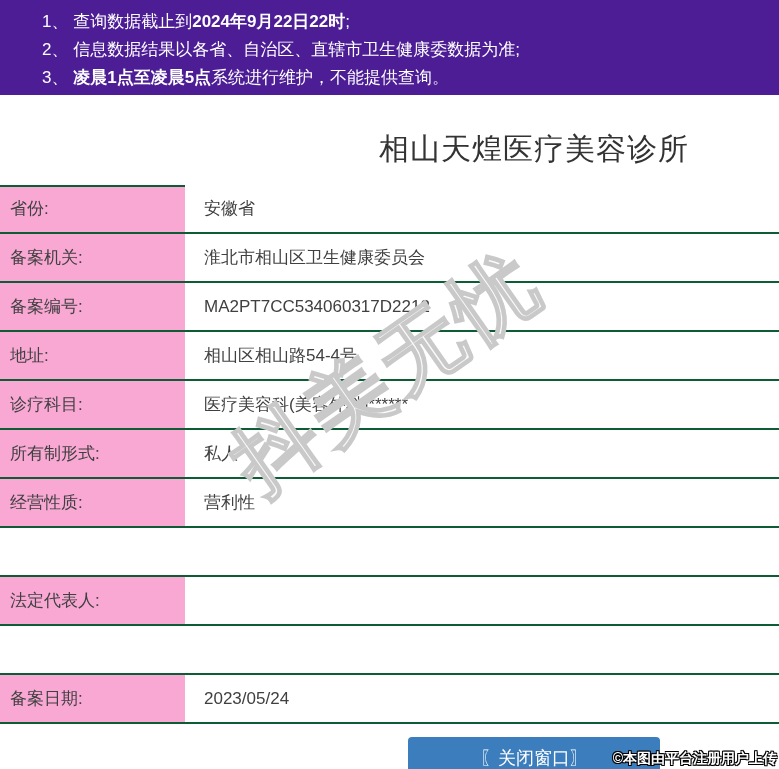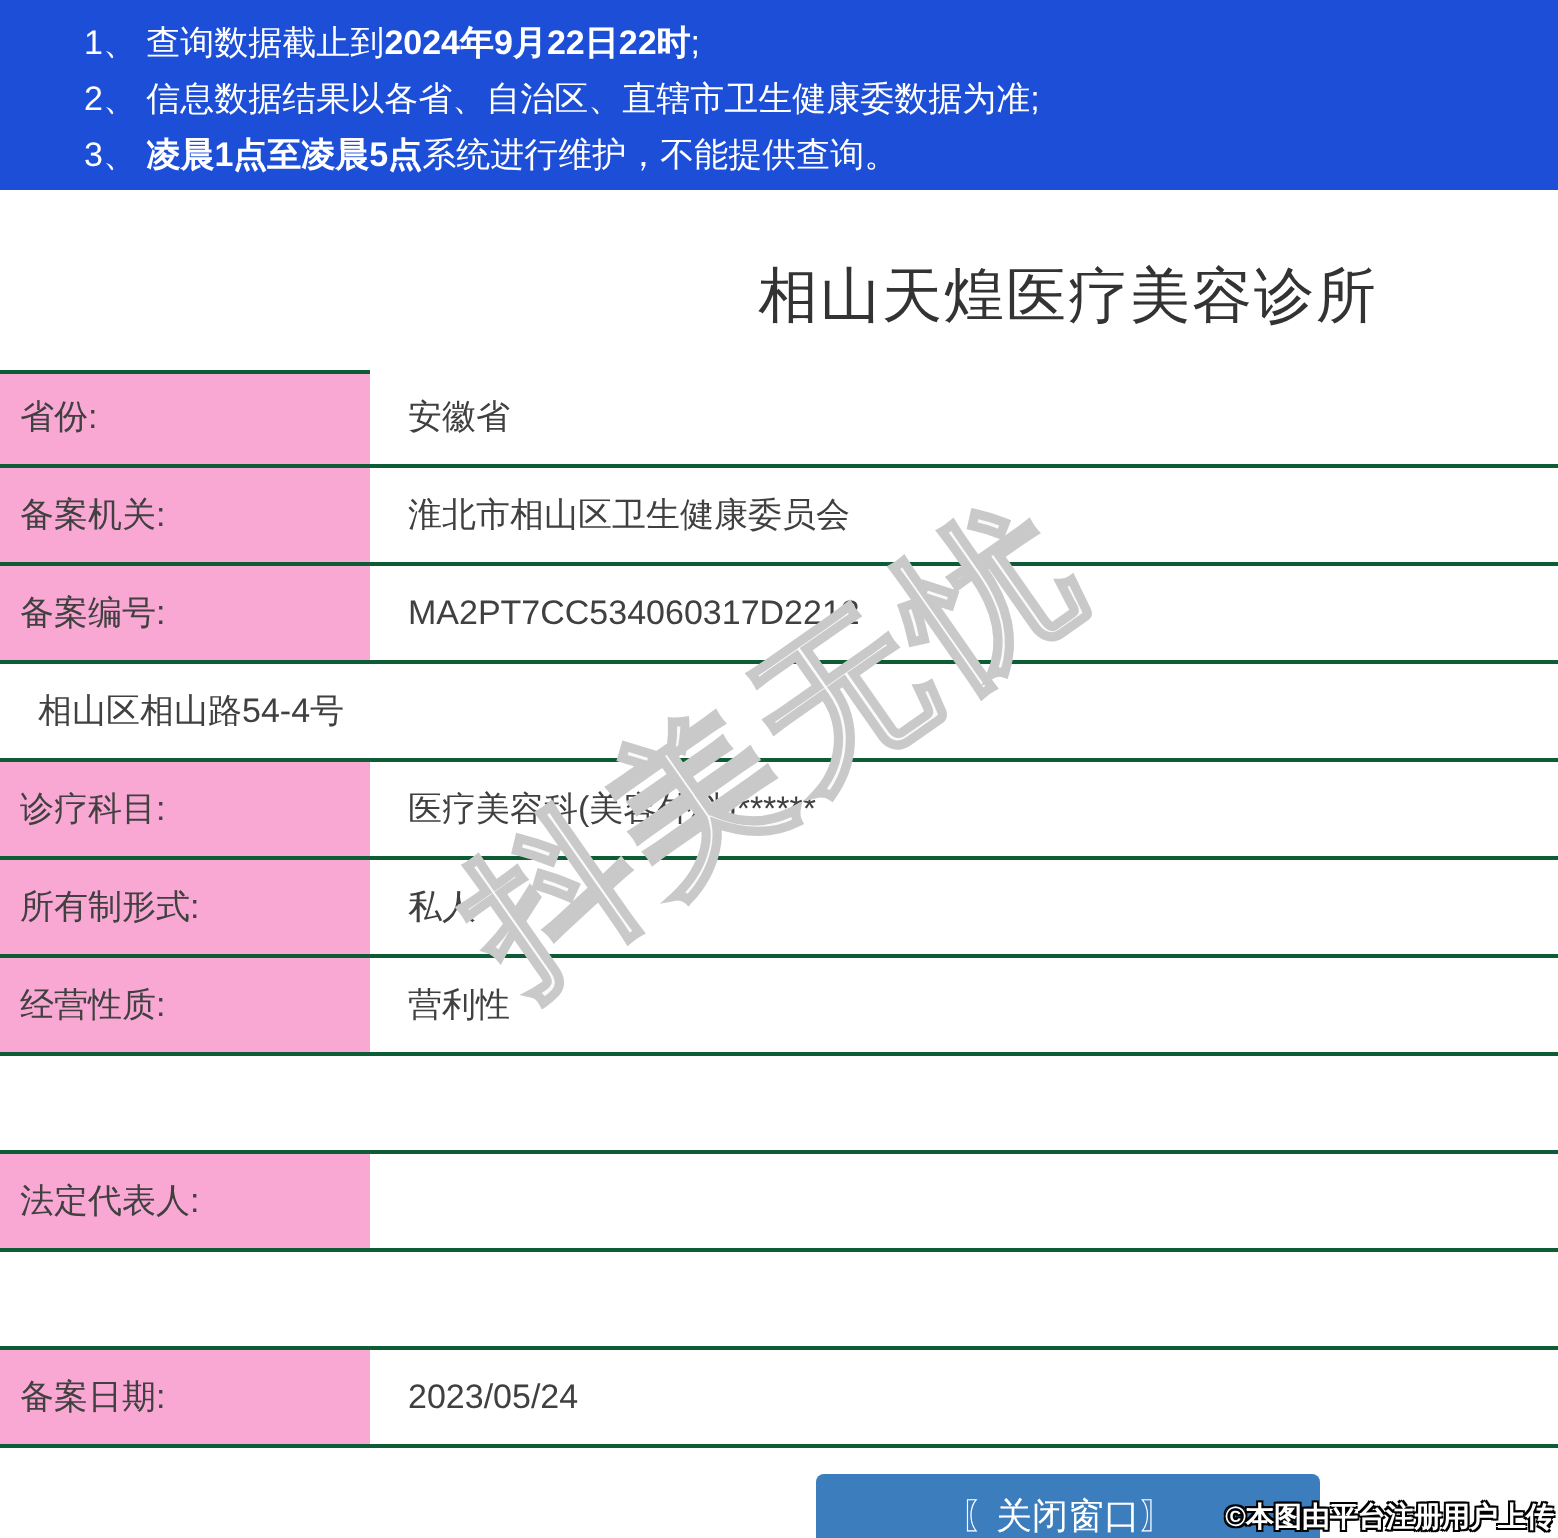--- a/index.html
+++ b/index.html
@@ -4,21 +4,21 @@
 <style>
   html, body { margin:0; padding:0; }
   body {
     width:779px; height:769px; overflow:hidden; position:relative;
     background:#ffffff;
     font-family:"Liberation Sans","DejaVu Sans",sans-serif;
   }
 
   
   .notice-band {
-    background:#1d4ed8;
+    background:#4c1d95;
     height:95px;
     box-sizing:border-box;
     padding:8px 10px 0 42px;
     overflow:hidden;
   }
   .notice-line {
     color:#ffffff;
     font-size:17px;
     line-height:28px;
     white-space:nowrap;
@@ -122,20 +122,21 @@
     </div>
     <div class="record-row">
       <div class="cell-label">备案机关:</div>
       <div class="cell-value">淮北市相山区卫生健康委员会</div>
     </div>
     <div class="record-row">
       <div class="cell-label">备案编号:</div>
       <div class="cell-value">MA2PT7CC534060317D2212</div>
     </div>
     <div class="record-row">
+      <div class="cell-label">地址:</div>
       <div class="cell-value">相山区相山路54-4号</div>
     </div>
     <div class="record-row">
       <div class="cell-label">诊疗科目:</div>
       <div class="cell-value">医疗美容科(美容外科)******</div>
     </div>
     <div class="record-row">
       <div class="cell-label">所有制形式:</div>
       <div class="cell-value">私人</div>
     </div>

